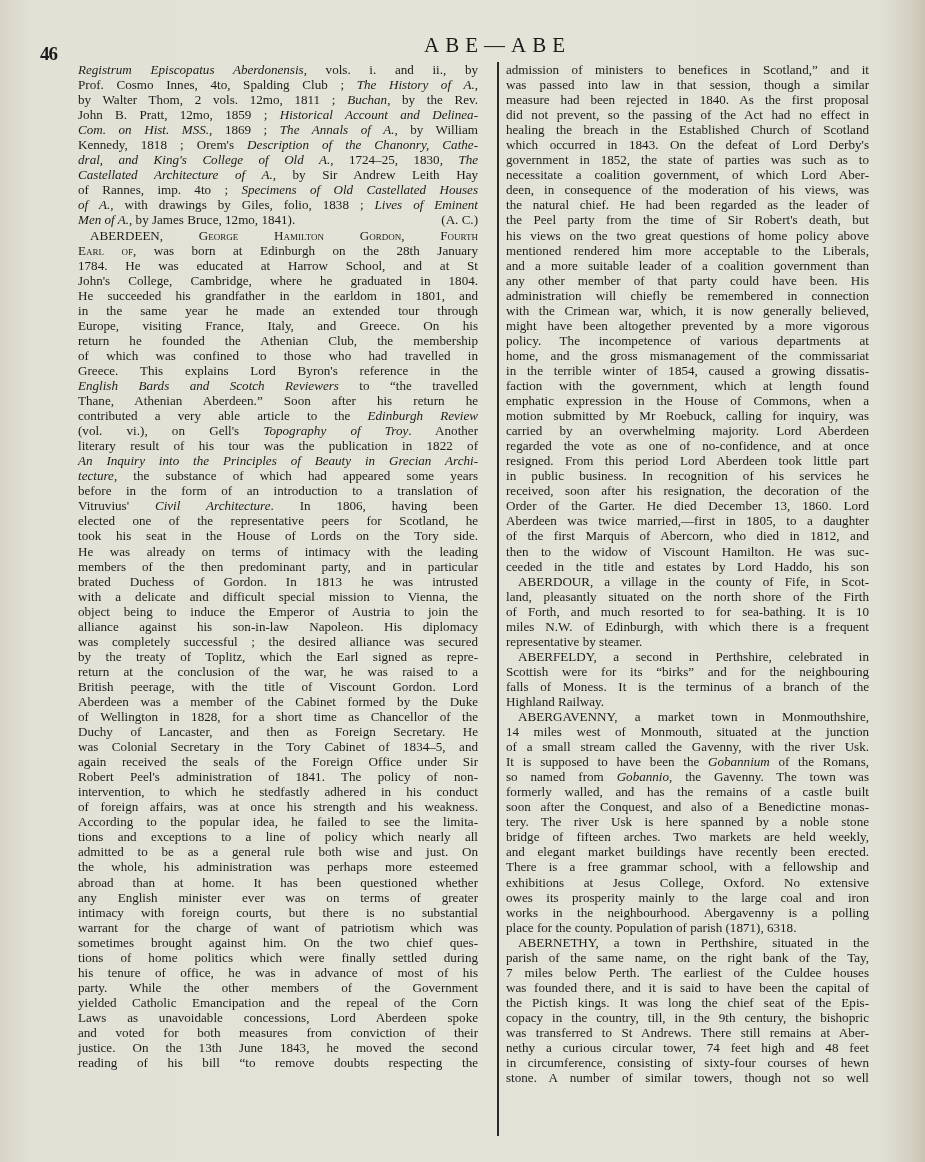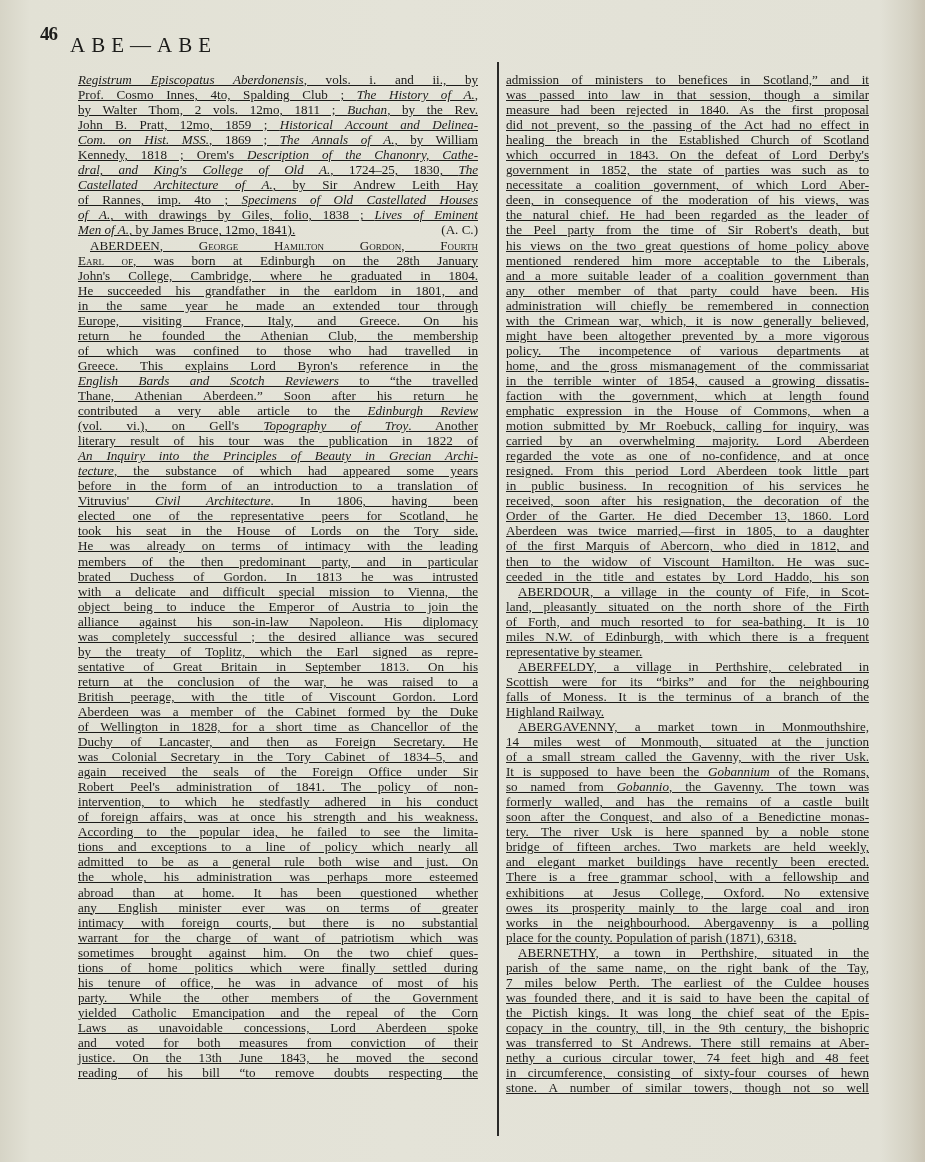--- a/index.html
+++ b/index.html
@@ -4,32 +4,31 @@
 <style>
   html, body { margin:0; padding:0; }
   body {
     width:925px; height:1162px; overflow:hidden;
     background: linear-gradient(90deg, #d6d4c6 0px, #e2e1d5 30px, #e4e3d8 400px, #e2e1d6 880px, #d4d1c3 910px, #c9c3b3 925px);
     position:relative;
     font-family: "Liberation Serif", "DejaVu Serif", serif;
     color:#1c1c1a;
   }
   .page-num {
-    position:absolute; left:40px; top:23px;
+    position:absolute; left:40px; top:43px;
     font-size:19px; font-weight:bold; letter-spacing:-1px;
   }
   .running-head {
-    position:absolute; left:0; width:925px; top:33px; 
+    position:absolute; left:0; width:925px; top:33px; text-align:center;
     font-size:21px; letter-spacing:6px; padding-left:70px; box-sizing:border-box;
   }
   .col {
-    position:absolute; top:72px;
+    position:absolute; top:62px;
     font-size:13.1px; line-height:15.05px;
     text-align:justify;
-    text-decoration:underline;
   }
   .col-left { left:78px; width:400px; }
   .col-right { left:506px; width:363px; }
   .divider {
     position:absolute; left:497px; top:62px; width:1.6px; height:1074px;
     background:#2a2a28;
   }
   .line { display:block; white-space:nowrap; text-align:justify; text-align-last:justify; height:15.05px; overflow:visible; }
   .line.last { text-align-last:left; }
   .indent { padding-left:12px; }
@@ -50,20 +49,21 @@
     <span class="line">John B. Pratt, 12mo, 1859 ; <i>Historical Account and Delinea-</i></span>
     <span class="line"><i>Com. on Hist. MSS.</i>, 1869 ; <i>The Annals of A.</i>, by William</span>
     <span class="line">Kennedy, 1818 ; Orem's <i>Description of the Chanonry, Cathe-</i></span>
     <span class="line"><i>dral, and King's College of Old A.</i>, 1724–25, 1830, <i>The</i></span>
     <span class="line"><i>Castellated Architecture of A.</i>, by Sir Andrew Leith Hay</span>
     <span class="line">of Rannes, imp. 4to ; <i>Specimens of Old Castellated Houses</i></span>
     <span class="line"><i>of A.</i>, with drawings by Giles, folio, 1838 ; <i>Lives of Eminent</i></span>
     <span class="line last"><i>Men of A.</i>, by James Bruce, 12mo, 1841).<span class="sig">(A. C.)</span></span>
     <span class="line indent">ABERDEEN, <span class="sc">George Hamilton Gordon, Fourth</span></span>
     <span class="line"><span class="sc">Earl of</span>, was born at Edinburgh on the 28th January</span>
+    <span class="line">1784. He was educated at Harrow School, and at St</span>
     <span class="line">John's College, Cambridge, where he graduated in 1804.</span>
     <span class="line">He succeeded his grandfather in the earldom in 1801, and</span>
     <span class="line">in the same year he made an extended tour through</span>
     <span class="line">Europe, visiting France, Italy, and Greece. On his</span>
     <span class="line">return he founded the Athenian Club, the membership</span>
     <span class="line">of which was confined to those who had travelled in</span>
     <span class="line">Greece. This explains Lord Byron's reference in the</span>
     <span class="line"><i>English Bards and Scotch Reviewers</i> to “the travelled</span>
     <span class="line">Thane, Athenian Aberdeen.” Soon after his return he</span>
     <span class="line">contributed a very able article to the <i>Edinburgh Review</i></span>
@@ -76,21 +76,20 @@
     <span class="line">elected one of the representative peers for Scotland, he</span>
     <span class="line">took his seat in the House of Lords on the Tory side.</span>
     <span class="line">He was already on terms of intimacy with the leading</span>
     <span class="line">members of the then predominant party, and in particular</span>
     <span class="line">brated Duchess of Gordon. In 1813 he was intrusted</span>
     <span class="line">with a delicate and difficult special mission to Vienna, the</span>
     <span class="line">object being to induce the Emperor of Austria to join the</span>
     <span class="line">alliance against his son-in-law Napoleon. His diplomacy</span>
     <span class="line">was completely successful ; the desired alliance was secured</span>
     <span class="line">by the treaty of Toplitz, which the Earl signed as repre-</span>
-    <span class="line">sentative of Great Britain in September 1813. On his</span>
     <span class="line">return at the conclusion of the war, he was raised to a</span>
     <span class="line">British peerage, with the title of Viscount Gordon. Lord</span>
     <span class="line">Aberdeen was a member of the Cabinet formed by the Duke</span>
     <span class="line">of Wellington in 1828, for a short time as Chancellor of the</span>
     <span class="line">Duchy of Lancaster, and then as Foreign Secretary. He</span>
     <span class="line">was Colonial Secretary in the Tory Cabinet of 1834–5, and</span>
     <span class="line">again received the seals of the Foreign Office under Sir</span>
     <span class="line">Robert Peel's administration of 1841. The policy of non-</span>
     <span class="line">intervention, to which he stedfastly adhered in his conduct</span>
     <span class="line">of foreign affairs, was at once his strength and his weakness.</span>
@@ -146,21 +145,21 @@
     <span class="line">Order of the Garter. He died December 13, 1860. Lord</span>
     <span class="line">Aberdeen was twice married,—first in 1805, to a daughter</span>
     <span class="line">of the first Marquis of Abercorn, who died in 1812, and</span>
     <span class="line">then to the widow of Viscount Hamilton. He was suc-</span>
     <span class="line">ceeded in the title and estates by Lord Haddo, his son</span>
     <span class="line indent">ABERDOUR, a village in the county of Fife, in Scot-</span>
     <span class="line">land, pleasantly situated on the north shore of the Firth</span>
     <span class="line">of Forth, and much resorted to for sea-bathing. It is 10</span>
     <span class="line">miles N.W. of Edinburgh, with which there is a frequent</span>
     <span class="line last">representative by steamer.</span>
-    <span class="line indent">ABERFELDY, a village in Perthshire, celebrated in</span>
+    <span class="line indent">ABERFELDY, a second in Perthshire, celebrated in</span>
     <span class="line">Scottish were for its “birks” and for the neighbouring</span>
     <span class="line">falls of Moness. It is the terminus of a branch of the</span>
     <span class="line last">Highland Railway.</span>
     <span class="line indent">ABERGAVENNY, a market town in Monmouthshire,</span>
     <span class="line">14 miles west of Monmouth, situated at the junction</span>
     <span class="line">of a small stream called the Gavenny, with the river Usk.</span>
     <span class="line">It is supposed to have been the <i>Gobannium</i> of the Romans,</span>
     <span class="line">so named from <i>Gobannio</i>, the Gavenny. The town was</span>
     <span class="line">formerly walled, and has the remains of a castle built</span>
     <span class="line">soon after the Conquest, and also of a Benedictine monas-</span>

